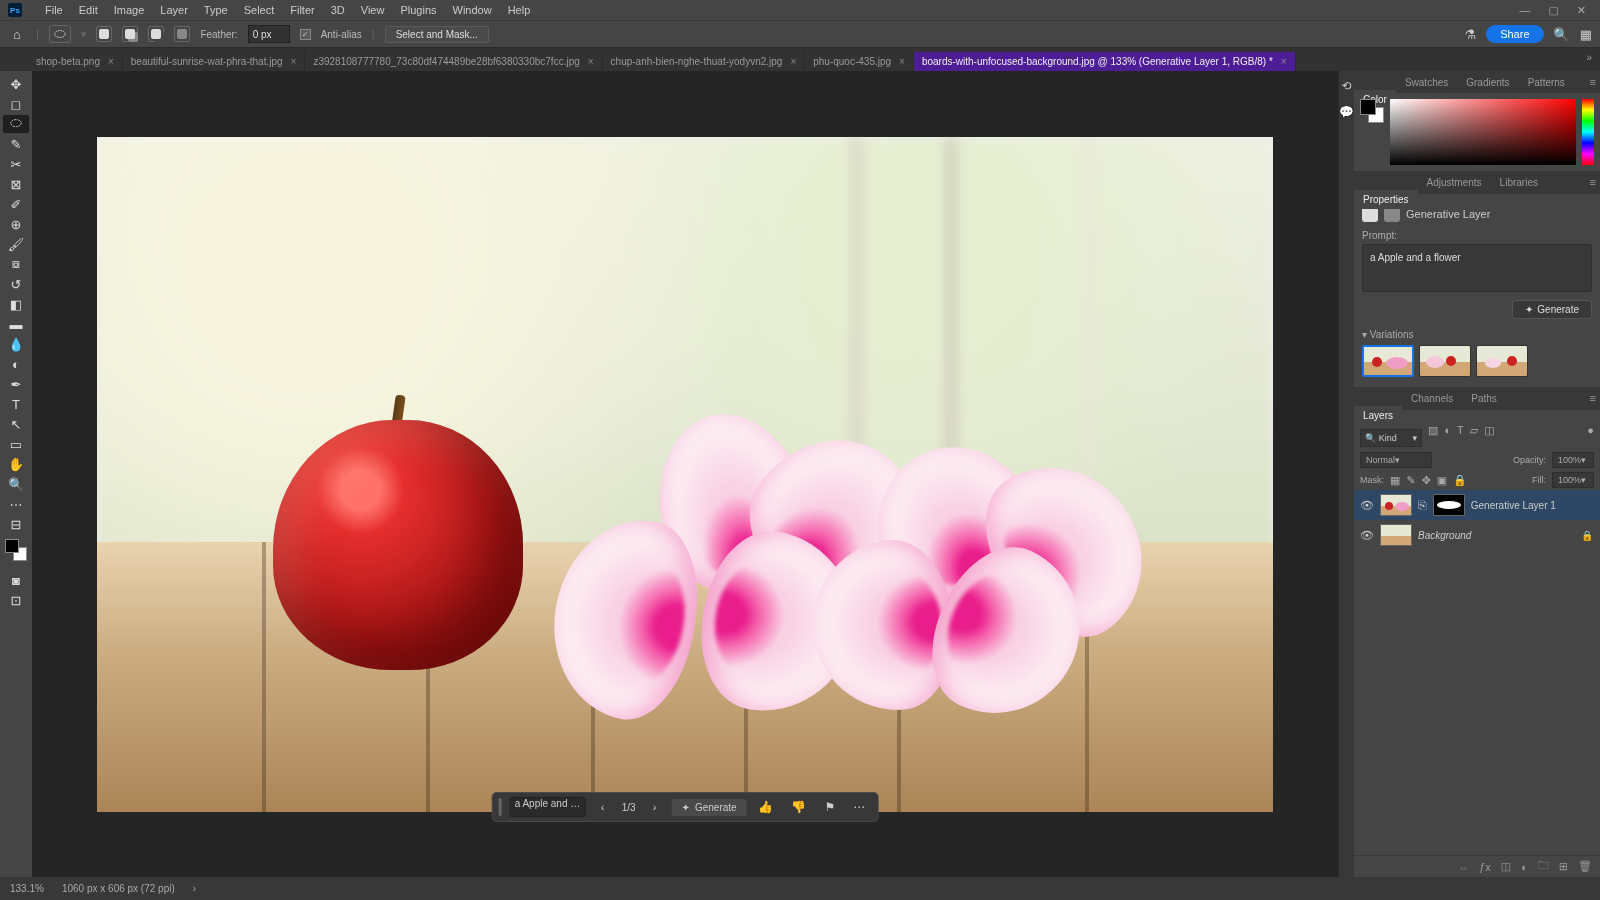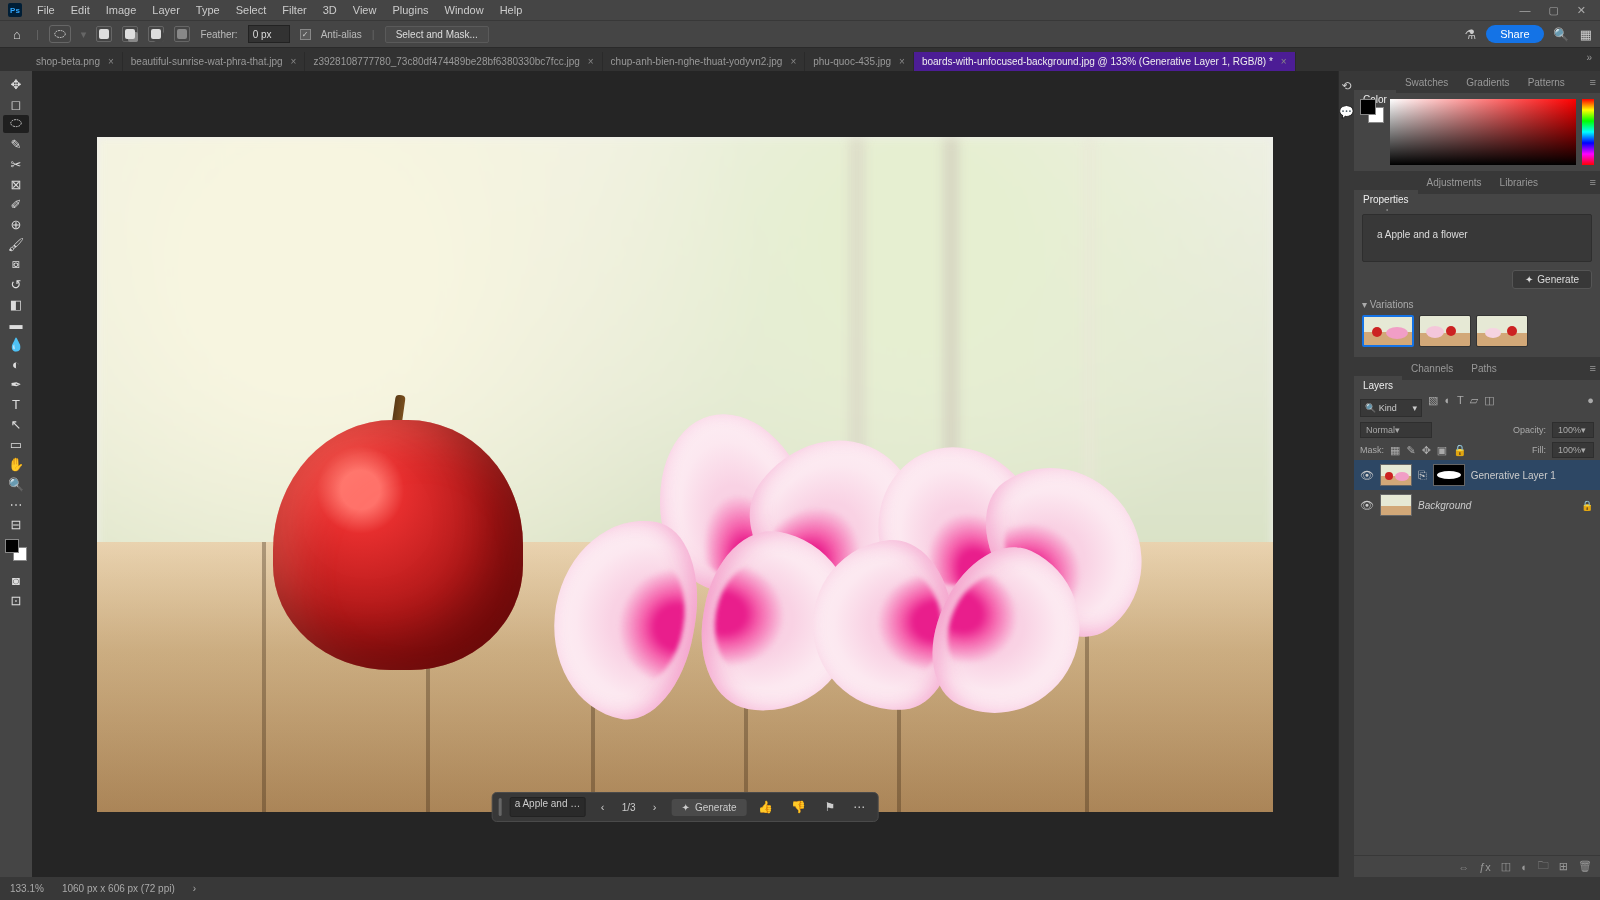--- a/index.html
+++ b/index.html
@@ -1,18 +1,18 @@
 <!DOCTYPE html>
 <html><head>
 <meta charset="utf-8">
 <style>
 * { margin:0; padding:0; box-sizing:border-box; font-family:"Segoe UI",Arial,sans-serif; user-select:none; }
 body { width:1600px; height:900px; background:#323232; color:#ccc; font-size:11px; overflow:hidden; position:relative; }
 .menubar { height:20px; background:#454545; display:flex; align-items:center; padding-left:8px; gap:2px; }
-.menubar .logo { width:14px; height:14px; background:#001e36; color:#31a8ff; font-size:8px; font-weight:bold; display:flex; align-items:center; justify-content:center; border-radius:2px; margin-right:6px; }
+.menubar .logo { width:14px; height:14px; background:#001e36; color:#31a8ff; font-size:8px; font-weight:bold; display:flex; align-items:center; justify-content:center; border-radius:2px; margin-right:14px; }
 .menubar .mitem { padding:2px 7px; cursor:pointer; font-size:11px; }
 .winctrl { position:absolute; right:0; top:0; display:flex; gap:18px; padding:4px 14px; }
 .winctrl span { cursor:pointer; font-size:11px; color:#aaa; }
 .optbar { height:28px; background:#454545; border-top:1px solid #383838; border-bottom:1px solid #2a2a2a; display:flex; align-items:center; padding:0 8px; gap:10px; }
 .optbar .home-icon { width:18px; height:18px; display:flex; align-items:center; justify-content:center; font-size:13px; color:#ddd; }
 .optbar .tool-ind { width:22px; height:18px; border:1px solid #666; border-radius:3px; display:flex; align-items:center; justify-content:center; }
 .optbar .tool-ind svg{width:14px;height:14px;}
 .optbar .seldot{ width:10px; height:10px; background:#ddd; border-radius:2px; }
 .optbar .selopt{ width:16px; height:16px; border:1px solid #666; display:flex; align-items:center; justify-content:center; border-radius:2px; }
 .optbar .label{ font-size:10px; color:#bbb; }
@@ -82,21 +82,21 @@
 .colorpanel .fgbg{ width:24px; height:24px; position:relative;}
 .colorpanel .fgbg .fg{position:absolute; left:0; top:0; width:16px; height:16px; background:#000; border:1px solid #888;}
 .colorpanel .fgbg .bg{position:absolute; right:0; bottom:0; width:16px; height:16px; background:#fff; border:1px solid #888;}
 .colorpanel .field{ flex:1; height:66px; background:linear-gradient(to right,#fff,#f00); position:relative;}
 .colorpanel .field::after{content:''; position:absolute; inset:0; background:linear-gradient(to top,#000,transparent);}
 .colorpanel .hue{ width:12px; height:66px; background:linear-gradient(to bottom,#f00,#ff0,#0f0,#0ff,#00f,#f0f,#f00);}
 .proppanel{ flex:0 0 auto; padding:6px 8px 10px 8px; border-top:1px solid #383838;}
 .proppanel .genlayer-row{display:flex; align-items:center; gap:6px; padding:6px 0 8px 0;}
 .proppanel .genlayer-row .icon{width:16px;height:16px;background:#ddd;border-radius:3px;}
 .proppanel .plabel{font-size:10px; color:#aaa; margin-bottom:3px;}
-.proppanel .promptbox{ background:#383838; border:1px solid #2e2e2e; padding:14px; font-size:10px; color:#ddd; height:48px; border-radius:2px;}
+.proppanel .promptbox{ background:#383838; border:1px solid #2e2e2e; padding:7px; font-size:10px; color:#ddd; height:48px; border-radius:2px;}
 .proppanel .genbtn{ float:right; margin-top:8px; background:#383838; border:1px solid #555; padding:3px 12px; font-size:10px; color:#ddd; border-radius:3px; display:flex; align-items:center; gap:4px;}
 .proppanel .vars{clear:both; padding-top:10px;}
 .proppanel .varrow{display:flex; gap:5px; margin-top:5px;}
 .proppanel .varthumb{width:52px; height:32px; border:1px solid #333; border-radius:2px;}
 .proppanel .varthumb.sel{border:2px solid #1473e6;}
 .layerspanel{ flex:1; border-top:1px solid #383838; display:flex; flex-direction:column;}
 .layerspanel .lrow{display:flex; align-items:center; gap:6px; padding:3px 6px; font-size:10px;}
 .layerspanel .kind{ background:#383838; border:1px solid #2e2e2e; width:62px; height:18px; font-size:9px; padding:0 4px; display:flex; align-items:center; justify-content:space-between;margin-top:16px;}
 .layerspanel .fic{font-size:11px; color:#aaa;}
 .layerspanel .lrow2{display:flex; align-items:center; gap:6px; padding:2px 6px; font-size:9px; color:#aaa;}
@@ -314,20 +314,25 @@
     <div class="hue"></div>
   </div>
 
   <div class="ptabs">
     <div class="pt active">Properties</div>
     <div class="pt">Adjustments</div>
     <div class="pt">Libraries</div>
     <span class="pmenu">≡</span>
   </div>
   <div class="proppanel">
+    <div class="genlayer-row">
+      <div class="icon"></div>
+      <div class="icon" style="background:#888"></div>
+      <span>Generative Layer</span>
+    </div>
     <div class="plabel">Prompt:</div>
     <div class="promptbox">a Apple and a flower</div>
     <div class="genbtn">
         <span>✦</span>
         <span>Generate</span>
       </div>
     <div class="vars">
       <div class="plabel">▾ <span>Variations</span></div>
       <div class="varrow">
         <div class="varthumb sel" style="background:linear-gradient(180deg,#e6e9d5 55%,#d2a878 55%);position:relative">

